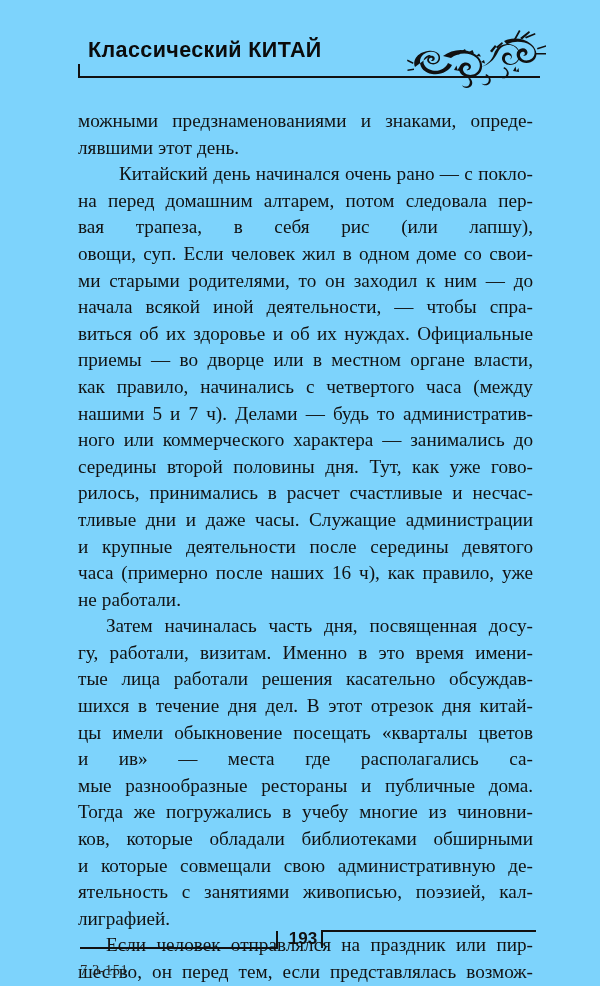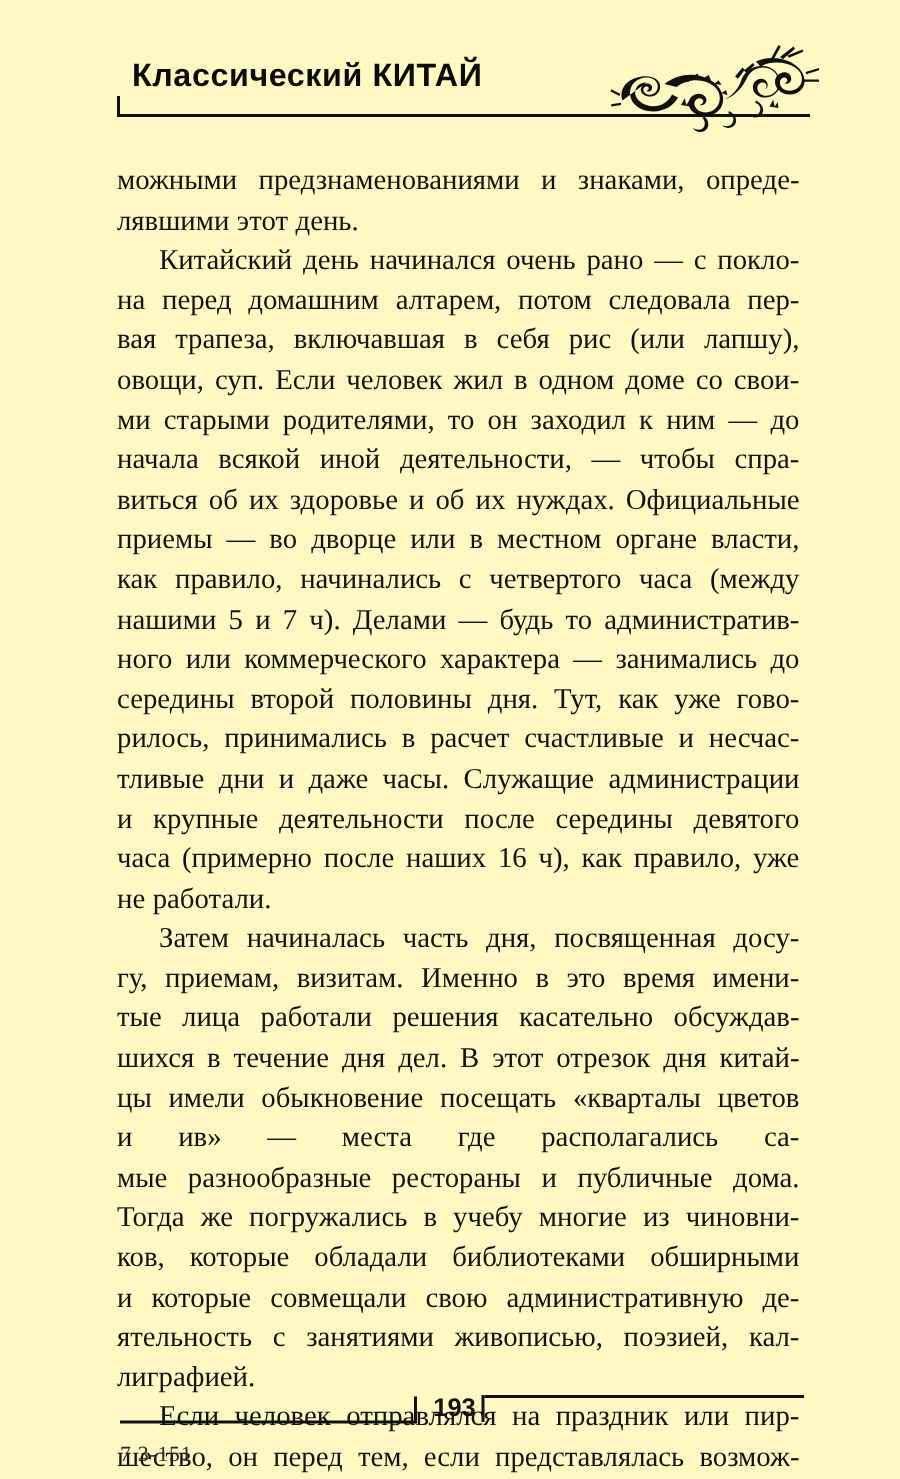--- a/index.html
+++ b/index.html
@@ -12,21 +12,21 @@
     height: 986px;
     position: relative;
     overflow: hidden;
     font-family: "Liberation Serif", "DejaVu Serif", serif;
     color: #0a0a0a;
   }
 
   .page {
     position: absolute;
     inset: 0;
-    background: #fef9c3;
+    background: #7dd3fc;
   }
 
   
   .header {
     position: absolute;
     left: 78px;
     top: 38px;
     width: 462px;
     height: 62px;
   }
@@ -234,42 +234,42 @@
     </div>
   </div>
 
   <div class="body-text">
     <p class="para">
       <span class="ln just"><span>можными</span><span>предзнаменованиями</span><span>и</span><span>знаками,</span><span>опреде-</span></span>
       <span class="ln">лявшими этот день.</span>
     </p>
 
     <p class="para">
-      <span class="ln just"><span class="indent"></span><span style="display: flex; flex: 1 1 0%; justify-content: space-between;"><span>Китайский</span><span>день</span><span>начинался</span><span>очень</span><span>рано</span><span>—</span><span>с</span><span>покло-</span></span></span>
+      <span class="ln just"><span class="indent"></span><span style="display: flex; flex: 1 1 0%; justify-content: space-between; margin-left: 13px;"><span>Китайский</span><span>день</span><span>начинался</span><span>очень</span><span>рано</span><span>—</span><span>с</span><span>покло-</span></span></span>
       <span class="ln just"><span>на</span><span>перед</span><span>домашним</span><span>алтарем,</span><span>потом</span><span>следовала</span><span>пер-</span></span>
-      <span class="ln just"><span>вая</span><span>трапеза,</span><span>включавшая</span><span>в</span><span>себя</span><span>рис</span><span>(или</span><span>лапшу),</span></span>
+      <span class="ln just"><span>вая</span><span>трапеза,</span><span>в</span><span>себя</span><span>рис</span><span>(или</span><span>лапшу),</span></span>
       <span class="ln just"><span>овощи,</span><span>суп.</span><span>Если</span><span>человек</span><span>жил</span><span>в</span><span>одном</span><span>доме</span><span>со</span><span>свои-</span></span>
       <span class="ln just"><span>ми</span><span>старыми</span><span>родителями,</span><span>то</span><span>он</span><span>заходил</span><span>к</span><span>ним</span><span>—</span><span>до</span></span>
       <span class="ln just"><span>начала</span><span>всякой</span><span>иной</span><span>деятельности,</span><span>—</span><span>чтобы</span><span>спра-</span></span>
       <span class="ln just"><span>виться</span><span>об</span><span>их</span><span>здоровье</span><span>и</span><span>об</span><span>их</span><span>нуждах.</span><span>Официальные</span></span>
       <span class="ln just"><span>приемы</span><span>—</span><span>во</span><span>дворце</span><span>или</span><span>в</span><span>местном</span><span>органе</span><span>власти,</span></span>
       <span class="ln just"><span>как</span><span>правило,</span><span>начинались</span><span>с</span><span>четвертого</span><span>часа</span><span>(между</span></span>
       <span class="ln just"><span>нашими</span><span>5</span><span>и</span><span>7</span><span>ч).</span><span>Делами</span><span>—</span><span>будь</span><span>то</span><span>административ-</span></span>
       <span class="ln just"><span>ного</span><span>или</span><span>коммерческого</span><span>характера</span><span>—</span><span>занимались</span><span>до</span></span>
       <span class="ln just"><span>середины</span><span>второй</span><span>половины</span><span>дня.</span><span>Тут,</span><span>как</span><span>уже</span><span>гово-</span></span>
       <span class="ln just"><span>рилось,</span><span>принимались</span><span>в</span><span>расчет</span><span>счастливые</span><span>и</span><span>несчас-</span></span>
       <span class="ln just"><span>тливые</span><span>дни</span><span>и</span><span>даже</span><span>часы.</span><span>Служащие</span><span>администрации</span></span>
       <span class="ln just"><span>и</span><span>крупные</span><span>деятельности</span><span>после</span><span>середины</span><span>девятого</span></span>
       <span class="ln just"><span>часа</span><span>(примерно</span><span>после</span><span>наших</span><span>16</span><span>ч),</span><span>как</span><span>правило,</span><span>уже</span></span>
       <span class="ln">не работали.</span>
     </p>
 
     <p class="para">
       <span class="ln just"><span class="indent"></span><span style="display: flex; flex: 1 1 0%; justify-content: space-between; align-items: center;"><span>Затем</span><span>начиналась</span><span>часть</span><span>дня,</span><span>посвященная</span><span>досу-</span></span></span>
-      <span class="ln just"><span>гу,</span><span>приемам,</span><span>визитам.</span><span>Именно</span><span>в</span><span>это</span><span>время</span><span>имени-</span></span>
+      <span class="ln just"><span>гу,</span><span>работали,</span><span>визитам.</span><span>Именно</span><span>в</span><span>это</span><span>время</span><span>имени-</span></span>
       <span class="ln just"><span>тые</span><span>лица</span><span>работали</span><span>решения</span><span>касательно</span><span>обсуждав-</span></span>
       <span class="ln just"><span>шихся</span><span>в</span><span>течение</span><span>дня</span><span>дел.</span><span>В</span><span>этот</span><span>отрезок</span><span>дня</span><span>китай-</span></span>
       <span class="ln just"><span>цы</span><span>имели</span><span>обыкновение</span><span>посещать</span><span>«кварталы</span><span>цветов</span></span>
       <span class="ln just"><span>и</span><span>ив»</span><span>—</span><span>места</span><span>где</span><span>располагались</span><span>са-</span></span>
       <span class="ln just"><span>мые</span><span>разнообразные</span><span>рестораны</span><span>и</span><span>публичные</span><span>дома.</span></span>
       <span class="ln just"><span>Тогда</span><span>же</span><span>погружались</span><span>в</span><span>учебу</span><span>многие</span><span>из</span><span>чиновни-</span></span>
       <span class="ln just"><span>ков,</span><span>которые</span><span>обладали</span><span>библиотеками</span><span>обширными</span></span>
       <span class="ln just"><span>и</span><span>которые</span><span>совмещали</span><span>свою</span><span>административную</span><span>де-</span></span>
       <span class="ln just"><span>ятельность</span><span>с</span><span>занятиями</span><span>живописью,</span><span>поэзией,</span><span>кал-</span></span>
       <span class="ln">лиграфией.</span>

